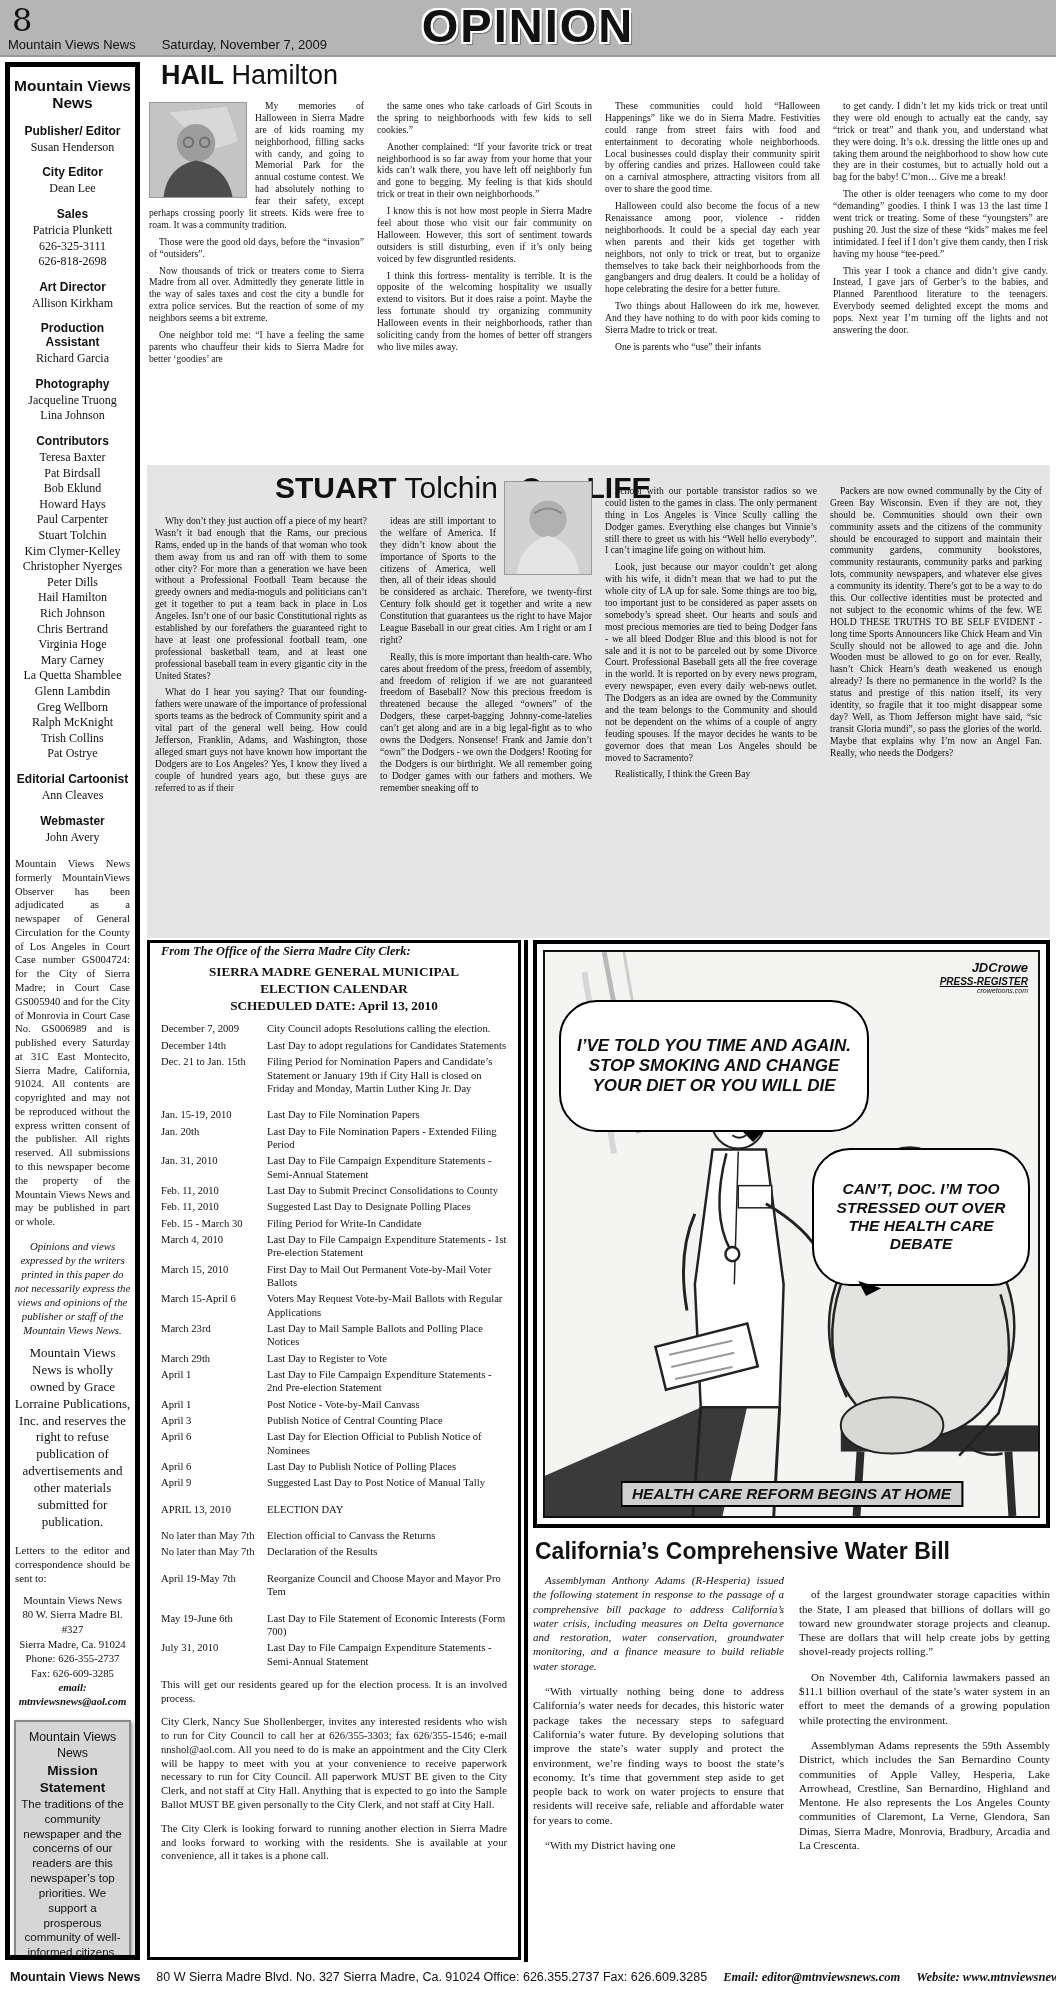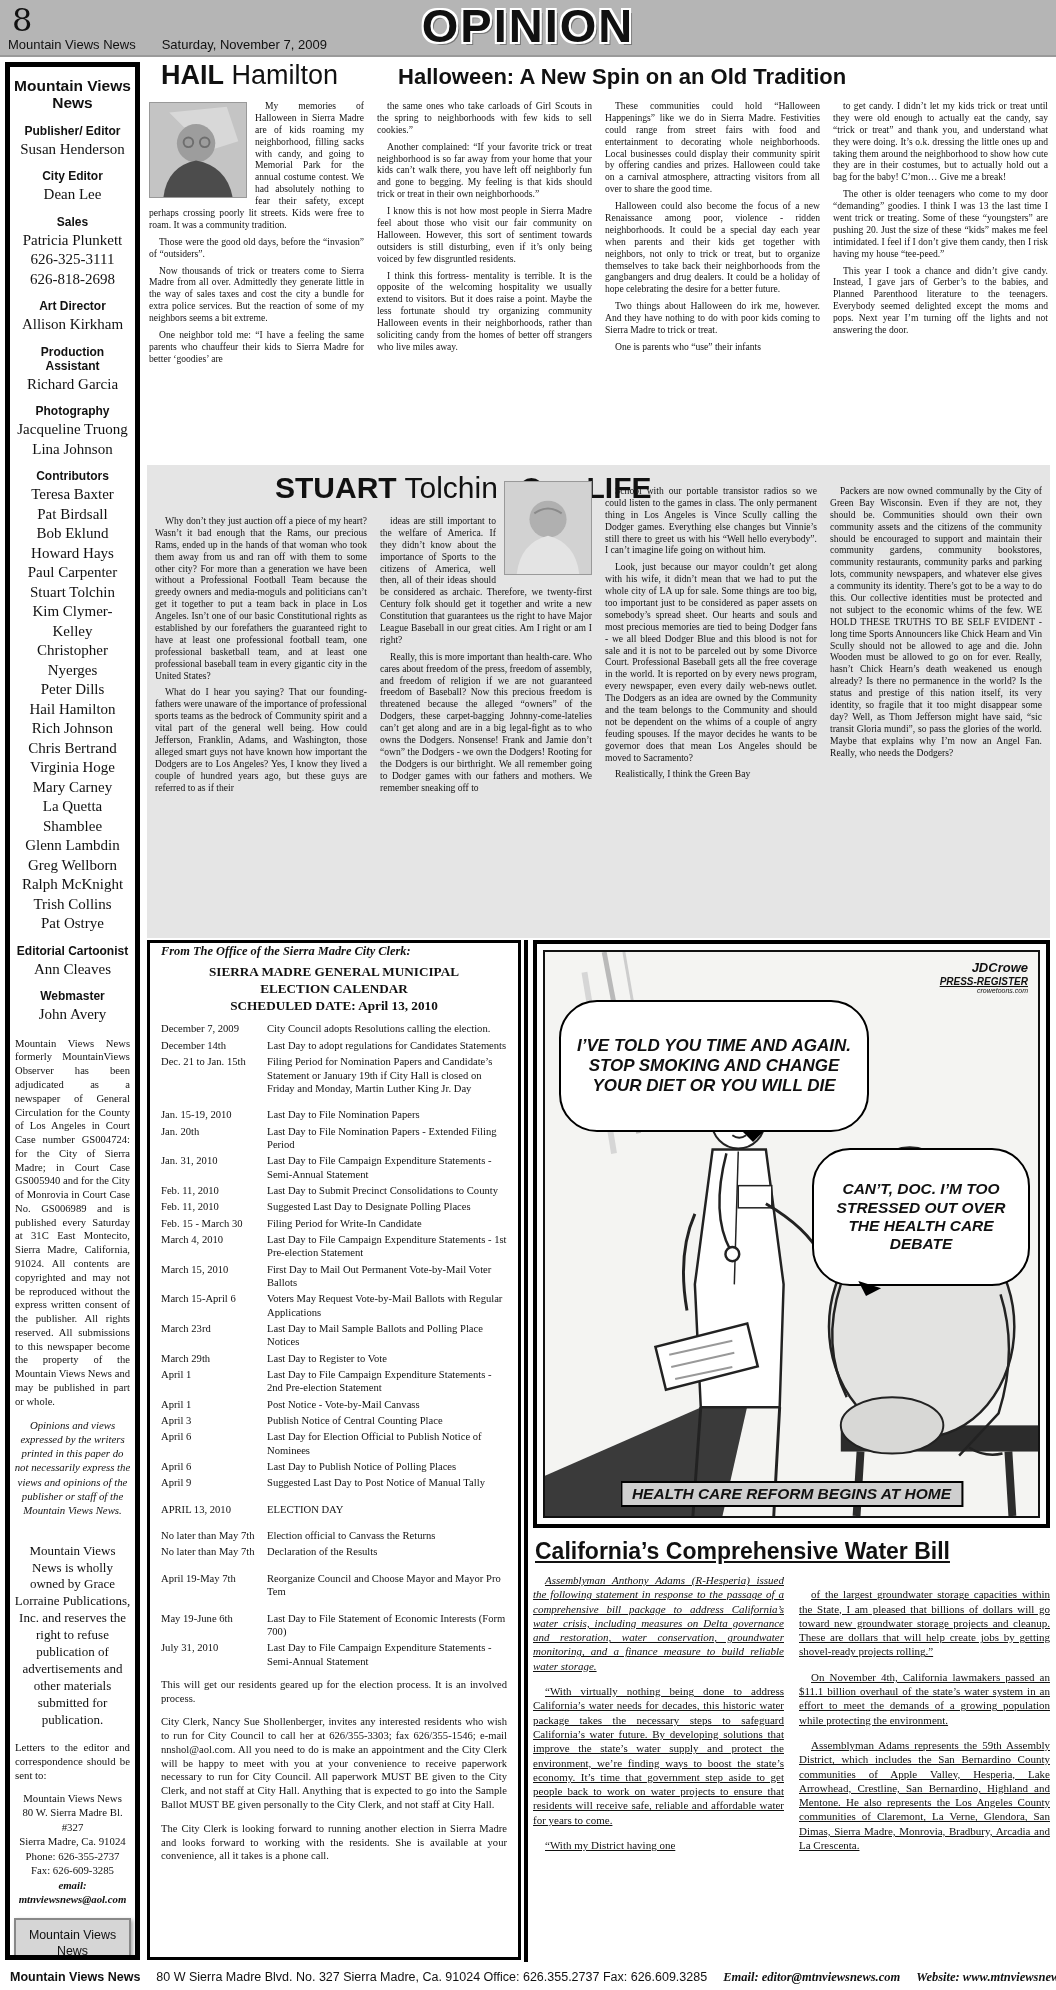--- a/index.html
+++ b/index.html
@@ -20,23 +20,23 @@
   .header-meta { position:absolute; left:8px; bottom:3px; font-family:"Liberation Sans", sans-serif;
     font-size:13px; display:flex; gap:26px; }
 
   
   .sidebar { position:absolute; left:5px; top:62px; width:135px; height:1898px;
     border:5px solid #000; background:#fff; padding:6px 4px; text-align:center; overflow:hidden; }
   .sb-title { font-family:"Liberation Sans", sans-serif; font-weight:bold; font-size:15.5px;
     line-height:1.12; margin:4px 0 12px; }
   .sb-role { margin-bottom:10px; }
   .sb-role-label { font-family:"Liberation Sans", sans-serif; font-weight:bold; font-size:12px; margin-bottom:2px; }
-  .sb-name { font-size:15px; line-height:1.3; }
+  .sb-name { font-size:12px; line-height:1.3; }
   .sb-legal { font-size:10.6px; line-height:1.3; text-align:justify; margin:12px 1px 10px; }
-  .sb-opinions { font-size:10.8px; line-height:1.3; font-style:italic; margin-bottom:26px; }
+  .sb-opinions { font-size:10.8px; line-height:1.3; font-style:italic; margin-bottom:8px; }
   .sb-own { font-size:13px; line-height:1.3; margin-bottom:12px; }
   .sb-letters { font-size:10.8px; line-height:1.3; text-align:justify; margin:0 1px 8px; }
   .sb-addr { font-size:10.8px; line-height:1.35; }
   .sb-email-label, .sb-email { font-size:10.8px; font-weight:bold; font-style:italic; line-height:1.3; }
   .mission { margin-top:12px; background:#d6d6d6; border:2px solid #888; box-shadow:2px 2px 4px #aaa;
     padding:8px 3px; font-family:"Liberation Sans", sans-serif; font-size:11.6px; line-height:1.28; }
   .mission-t1 { font-size:12.4px; }
   .mission-t2 { font-weight:bold; font-size:13.6px; }
 
   
@@ -95,21 +95,21 @@
   .bubble-2::after { border-top-color:#000; left:40px; bottom:-24px; transform:rotate(18deg); }
   .sig { position:absolute; right:10px; top:6px; z-index:3; text-align:right;
     font-family:"Liberation Sans", sans-serif; font-style:italic; }
   .sig-1 { font-weight:bold; font-size:13px; }
   .sig-2 { font-weight:bold; font-size:10px; text-decoration:underline; display:block;text-align:right; }
   .sig-3 { font-size:7px; display:block; }
   .caption { position:absolute; left:50%; bottom:9px; transform:translateX(-50%); z-index:3;
     border:2px solid #000; background:#cfcfcf; padding:2px 10px; white-space:nowrap;
     font-family:"Liberation Sans", sans-serif; font-weight:bold; font-style:italic; font-size:15.5px; }
 
-  .water { margin-top:10px;text-decoration:underline; }
+  .water { margin-top:10px; }
   .water-headline { font-family:"Liberation Sans", sans-serif; font-weight:bold; font-size:23px; margin:0 0 8px 2px; }
   .water-cols { display:flex; gap:15px;align-items:flex-end; }
   .wcol { flex:1 1 0; min-width:0; }
   .water p { font-size:11px; line-height:1.3; text-align:justify; margin:0 0 11px; text-indent:12px; }
   .water p.italic { font-style:italic; }
 
   
   .footer { position:absolute; left:0; bottom:0; width:1056px; height:26px; background:#fff;
     display:flex; align-items:center; gap:16px; padding:0 10px; white-space:nowrap; overflow:hidden; }
   .footer .f-paper { font-family:"Liberation Sans", sans-serif; font-weight:bold; font-size:12.5px; }
@@ -242,21 +242,20 @@
     <div class="mission-body">The traditions of the community newspaper  and the concerns of our readers are this newspaper’s top priorities.  We support a prosperous community of well-informed citizens.  We hold in high regard the values of the exceptional quality of life in our community, including the magnificence of our natural resources.  Integrity will be our guide.</div>
   </div>
 </div>
 
 <div class="hail art">
   <div class="hail-head">
     <span class="byline">
       <span class="bold">HAIL</span>
       <span>Hamilton</span>
     </span>
-    <span class="headline">Halloween: A New Spin on an Old Tradition</span>
   </div>
   <div class="cols4">
     <div class="col">
       <div class="photo-box photo-hail">
         <svg viewBox="0 0 100 98">
           <rect width="100" height="98" fill="#c4c4c4"></rect>
           <path d="M20 10 L80 4 L92 40 L60 50 Z" fill="#d8d8d8"></path>
           <circle cx="48" cy="42" r="20" fill="#9d9d9d"></circle>
           <path d="M48 60 Q18 66 14 98 L86 98 Q80 66 48 60 Z" fill="#4c4c4c"></path>
           <circle cx="40" cy="41" r="5" fill="none" stroke="#6e6e6e" stroke-width="2"></circle>

